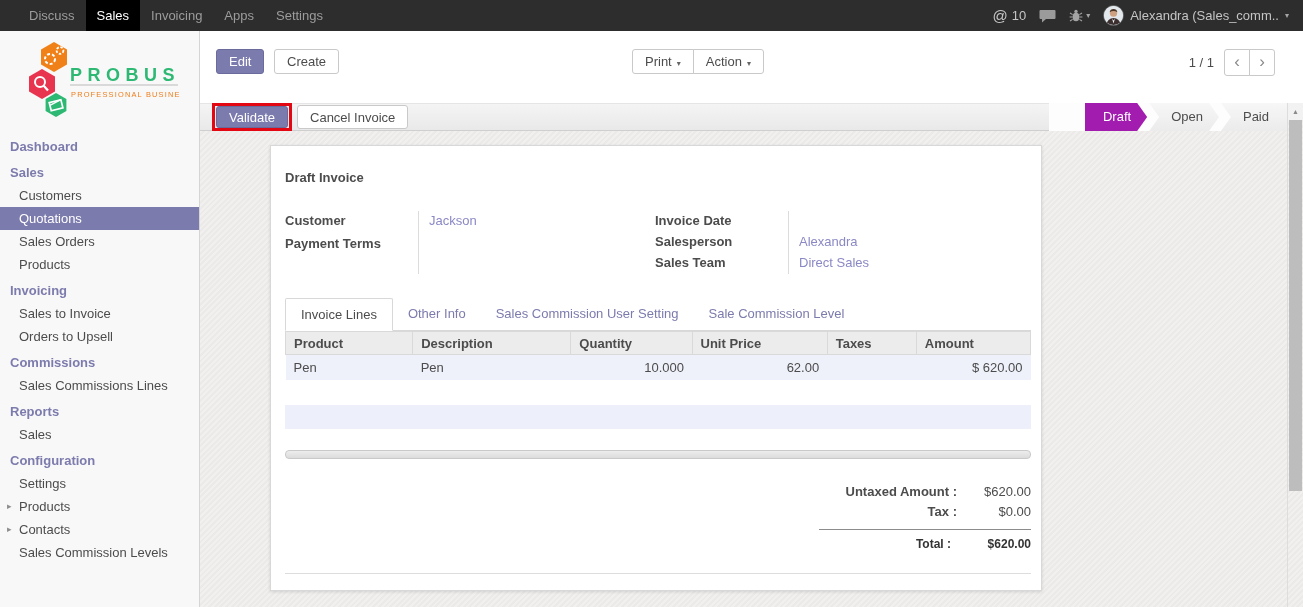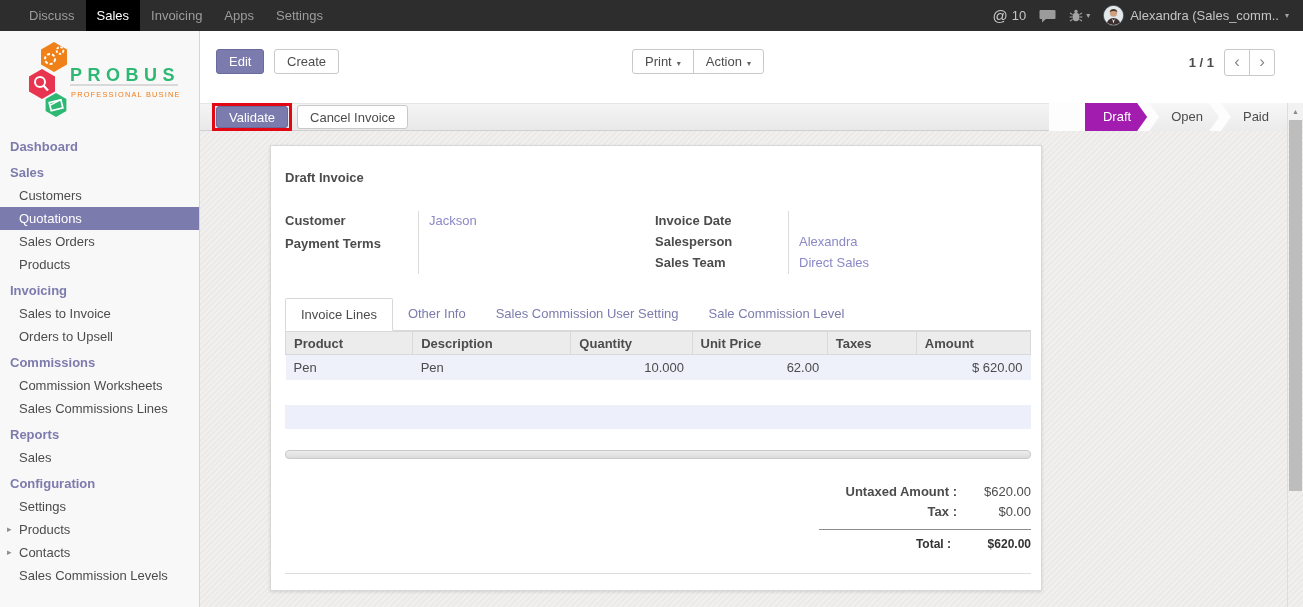--- a/index.html
+++ b/index.html
@@ -46,21 +46,21 @@
   .btn { display:inline-block; background:#fff; border:1px solid #c9c9c9; border-radius:3px;
          padding:4px 12px; font-size:13px; color:#4c4c4c; cursor:pointer; vertical-align:top; }
   .btn.primary { background:#7c7bad; border-color:#6b6a9d; color:#fff; }
   .cp-left .btn { margin-right:6px; }
   .cp-center { position:absolute; left:416px; top:0; }
   .btn-group { display:inline-flex;border-radius:9px; }
   .btn-group .btn:first-child { border-radius:3px 0 0 3px; }
   .btn-group .btn:last-child { border-radius:0 3px 3px 0; margin-left:-1px; }
   .btn .dd-caret { font-size:8px; color:#666; margin-left:5px; }
   .cp-right { position:absolute; right:6px; top:0; display:flex; align-items:center; gap:10px; }
-  .pager-text { color:#4c4c4c;font-weight:bold; }
+  .pager-text { color:#4c4c4c; }
   .pager-nav { display:inline-flex; }
   .pager-btn { width:26px; height:27px; background:#fff; border:1px solid #c9c9c9; color:#8a8a8a;
                font-size:17px; line-height:24px; text-align:center; cursor:pointer; }
   .pager-btn.prev { border-radius:3px 0 0 3px; }
   .pager-btn.next { border-radius:0 3px 3px 0; margin-left:-1px; }
 
   
   .statusbar { height:28px; background:linear-gradient(#f4f4f4,#e9e9e9); border-top:1px solid #e5e5e5;
                border-bottom:1px solid #cfcfcf; display:flex; align-items:center; justify-content:space-between;
                padding-left:12px; }
@@ -198,21 +198,20 @@
         <div class="side-heading">Dashboard</div>
         <div class="side-heading">Sales</div>
         <div class="side-item">Customers</div>
         <div class="side-item selected">Quotations</div>
         <div class="side-item">Sales Orders</div>
         <div class="side-item">Products</div>
         <div class="side-heading">Invoicing</div>
         <div class="side-item">Sales to Invoice</div>
         <div class="side-item">Orders to Upsell</div>
         <div class="side-heading">Commissions</div>
-        <div class="side-item">Commission Worksheets</div>
         <div class="side-item">Sales Commissions Lines</div>
         <div class="side-heading">Reports</div>
         <div class="side-item">Sales</div>
         <div class="side-heading">Configuration</div>
         <div class="side-item">Settings</div>
         <div class="side-item">
           <span class="expand-caret">▸</span><span>Products</span>
         </div>
         <div class="side-item">
           <span class="expand-caret">▸</span><span>Contacts</span>

